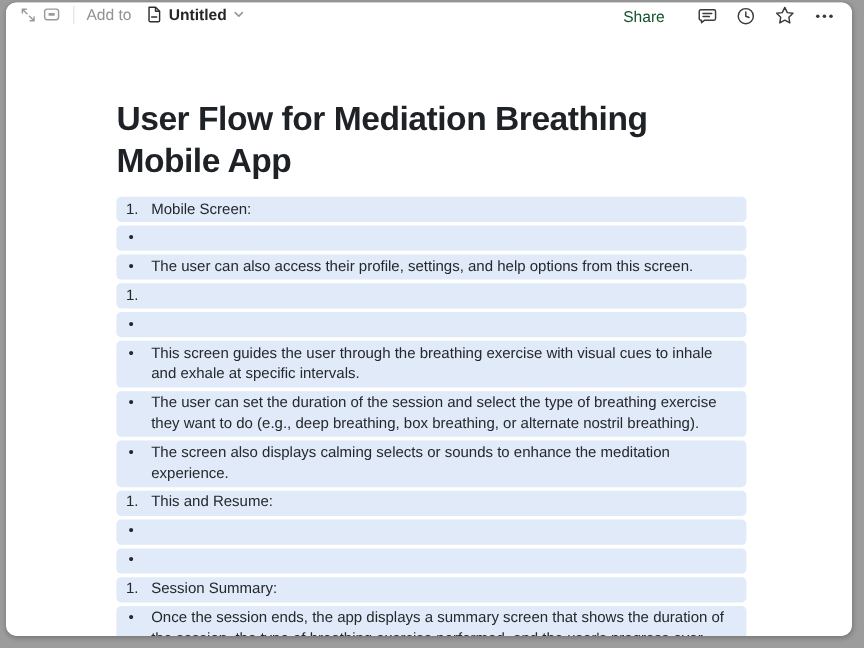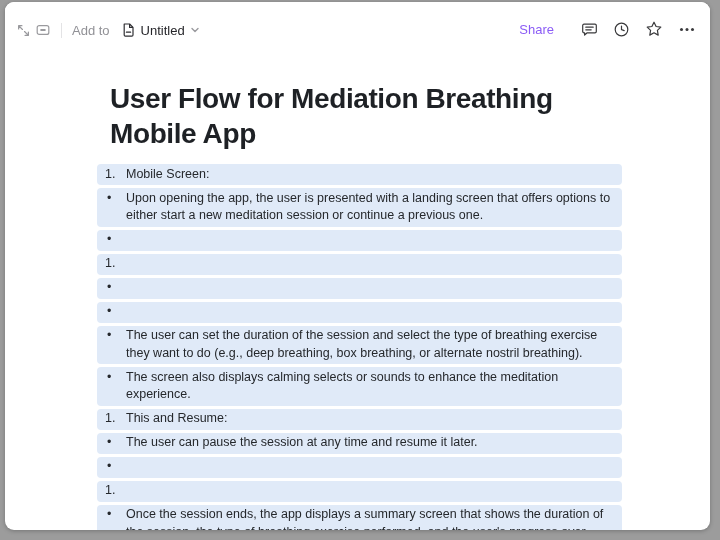--- a/index.html
+++ b/index.html
@@ -16,21 +16,21 @@
     width: 705px; height: 528px;
     background: #ffffff;
     border-radius: 9px;
     overflow: hidden;
     box-shadow: 0 1px 4px rgba(0,0,0,0.25);
   }
   
   .toolbar {
     height: 38px;
     display: flex;
-    align-items: flex-end;
+    align-items: flex-start;
     justify-content: space-between;
     padding: 0 12px 0 9px;
     background: #ffffff;
   }
   .tb-left, .tb-right { display: flex; align-items: center; }
   .tb-btn {
     background: none; border: none; cursor: pointer;
     display: flex; align-items: center; justify-content: center;
     padding: 2px; border-radius: 4px;
   }
@@ -40,36 +40,35 @@
     width: 1px; height: 15px; background: #e3e3e5;
     margin: 0 10px 0 8px;
   }
   .addto-label {
     color: #919196; font-size: 13px; margin-right: 9px;
   }
   .doc-selector {
     display: flex; align-items: center; gap: 5px;
     background: none; border: none; cursor: pointer; padding: 2px 2px;
   }
-  .doc-title { font-size: 13px; font-weight: 400; color: #26262a; }
+  .doc-title { font-size: 13px; font-weight: 700; color: #26262a; }
   .share-btn {
     background: none; border: none; cursor: pointer;
-    font-size: 13px; color: #8b5cf6; margin-right: 14px;
+    font-size: 13px; color: #14532d; margin-right: 14px;
     font-family: "Liberation Sans", sans-serif;
   }
   .tb-right .tb-btn { margin-left: 11px; }
   
   .content {
     padding: 41px 88px 0 92px;
   }
   .doc-heading {
     font-size: 28px; line-height: 35px; font-weight: 700;
     letter-spacing: -0.4px; color: #1e2125;
     margin-bottom: 13px;
-    margin-left: 13px;
   }
   .blocks { width: 525px; }
   .block {
     display: flex;
     background: var(--block-bg, #e0eaf8);
     border-radius: 4px;
     margin-bottom: 3px;
     padding: 1.75px 8px;
     font-size: 12.5px; line-height: 17.5px;
     color: #25282c;
@@ -152,55 +151,56 @@
 
     <div class="content">
       <h1 class="doc-heading">User Flow for Mediation Breathing Mobile App</h1>
       <div class="blocks">
           <div class="block numbered">
             <span class="marker">1.</span>
             <span class="btext">Mobile Screen:</span>
           </div>
           <div class="block bullet">
             <span class="marker">•</span>
-            <span class="btext">Upon opening the app, the user is presented with a landing screen that offers options to either start a new meditation session or continue a previous one.</span>
-          </div>
-          <div class="block bullet">
-            <span class="marker">•</span>
-          </div>
-          <div class="block numbered">
-            <span class="marker">1.</span>
-          </div>
-          <div class="block bullet">
-            <span class="marker">•</span>
-          </div>
-          <div class="block bullet">
-            <span class="marker">•</span>
+          </div>
+          <div class="block bullet">
+            <span class="marker">•</span>
+            <span class="btext">The user can also access their profile, settings, and help options from this screen.</span>
+          </div>
+          <div class="block numbered">
+            <span class="marker">1.</span>
+          </div>
+          <div class="block bullet">
+            <span class="marker">•</span>
+          </div>
+          <div class="block bullet">
+            <span class="marker">•</span>
+            <span class="btext">This screen guides the user through the breathing exercise with visual cues to inhale and exhale at specific intervals.</span>
           </div>
           <div class="block bullet">
             <span class="marker">•</span>
             <span class="btext">The user can set the duration of the session and select the type of breathing exercise they want to do (e.g., deep breathing, box breathing, or alternate nostril breathing).</span>
           </div>
           <div class="block bullet">
             <span class="marker">•</span>
             <span class="btext">The screen also displays calming selects or sounds to enhance the meditation experience.</span>
           </div>
           <div class="block numbered">
             <span class="marker">1.</span>
             <span class="btext">This and Resume:</span>
           </div>
           <div class="block bullet">
             <span class="marker">•</span>
-            <span class="btext">The user can pause the session at any time and resume it later.</span>
-          </div>
-          <div class="block bullet">
-            <span class="marker">•</span>
-          </div>
-          <div class="block numbered">
-            <span class="marker">1.</span>
+          </div>
+          <div class="block bullet">
+            <span class="marker">•</span>
+          </div>
+          <div class="block numbered">
+            <span class="marker">1.</span>
+            <span class="btext">Session Summary:</span>
           </div>
           <div class="block bullet">
             <span class="marker">•</span>
             <span class="btext">Once the session ends, the app displays a summary screen that shows the duration of the session, the type of breathing exercise performed, and the user's progress over time.</span>
           </div>
         </div>
     </div>
 
   </div>
 </div>

